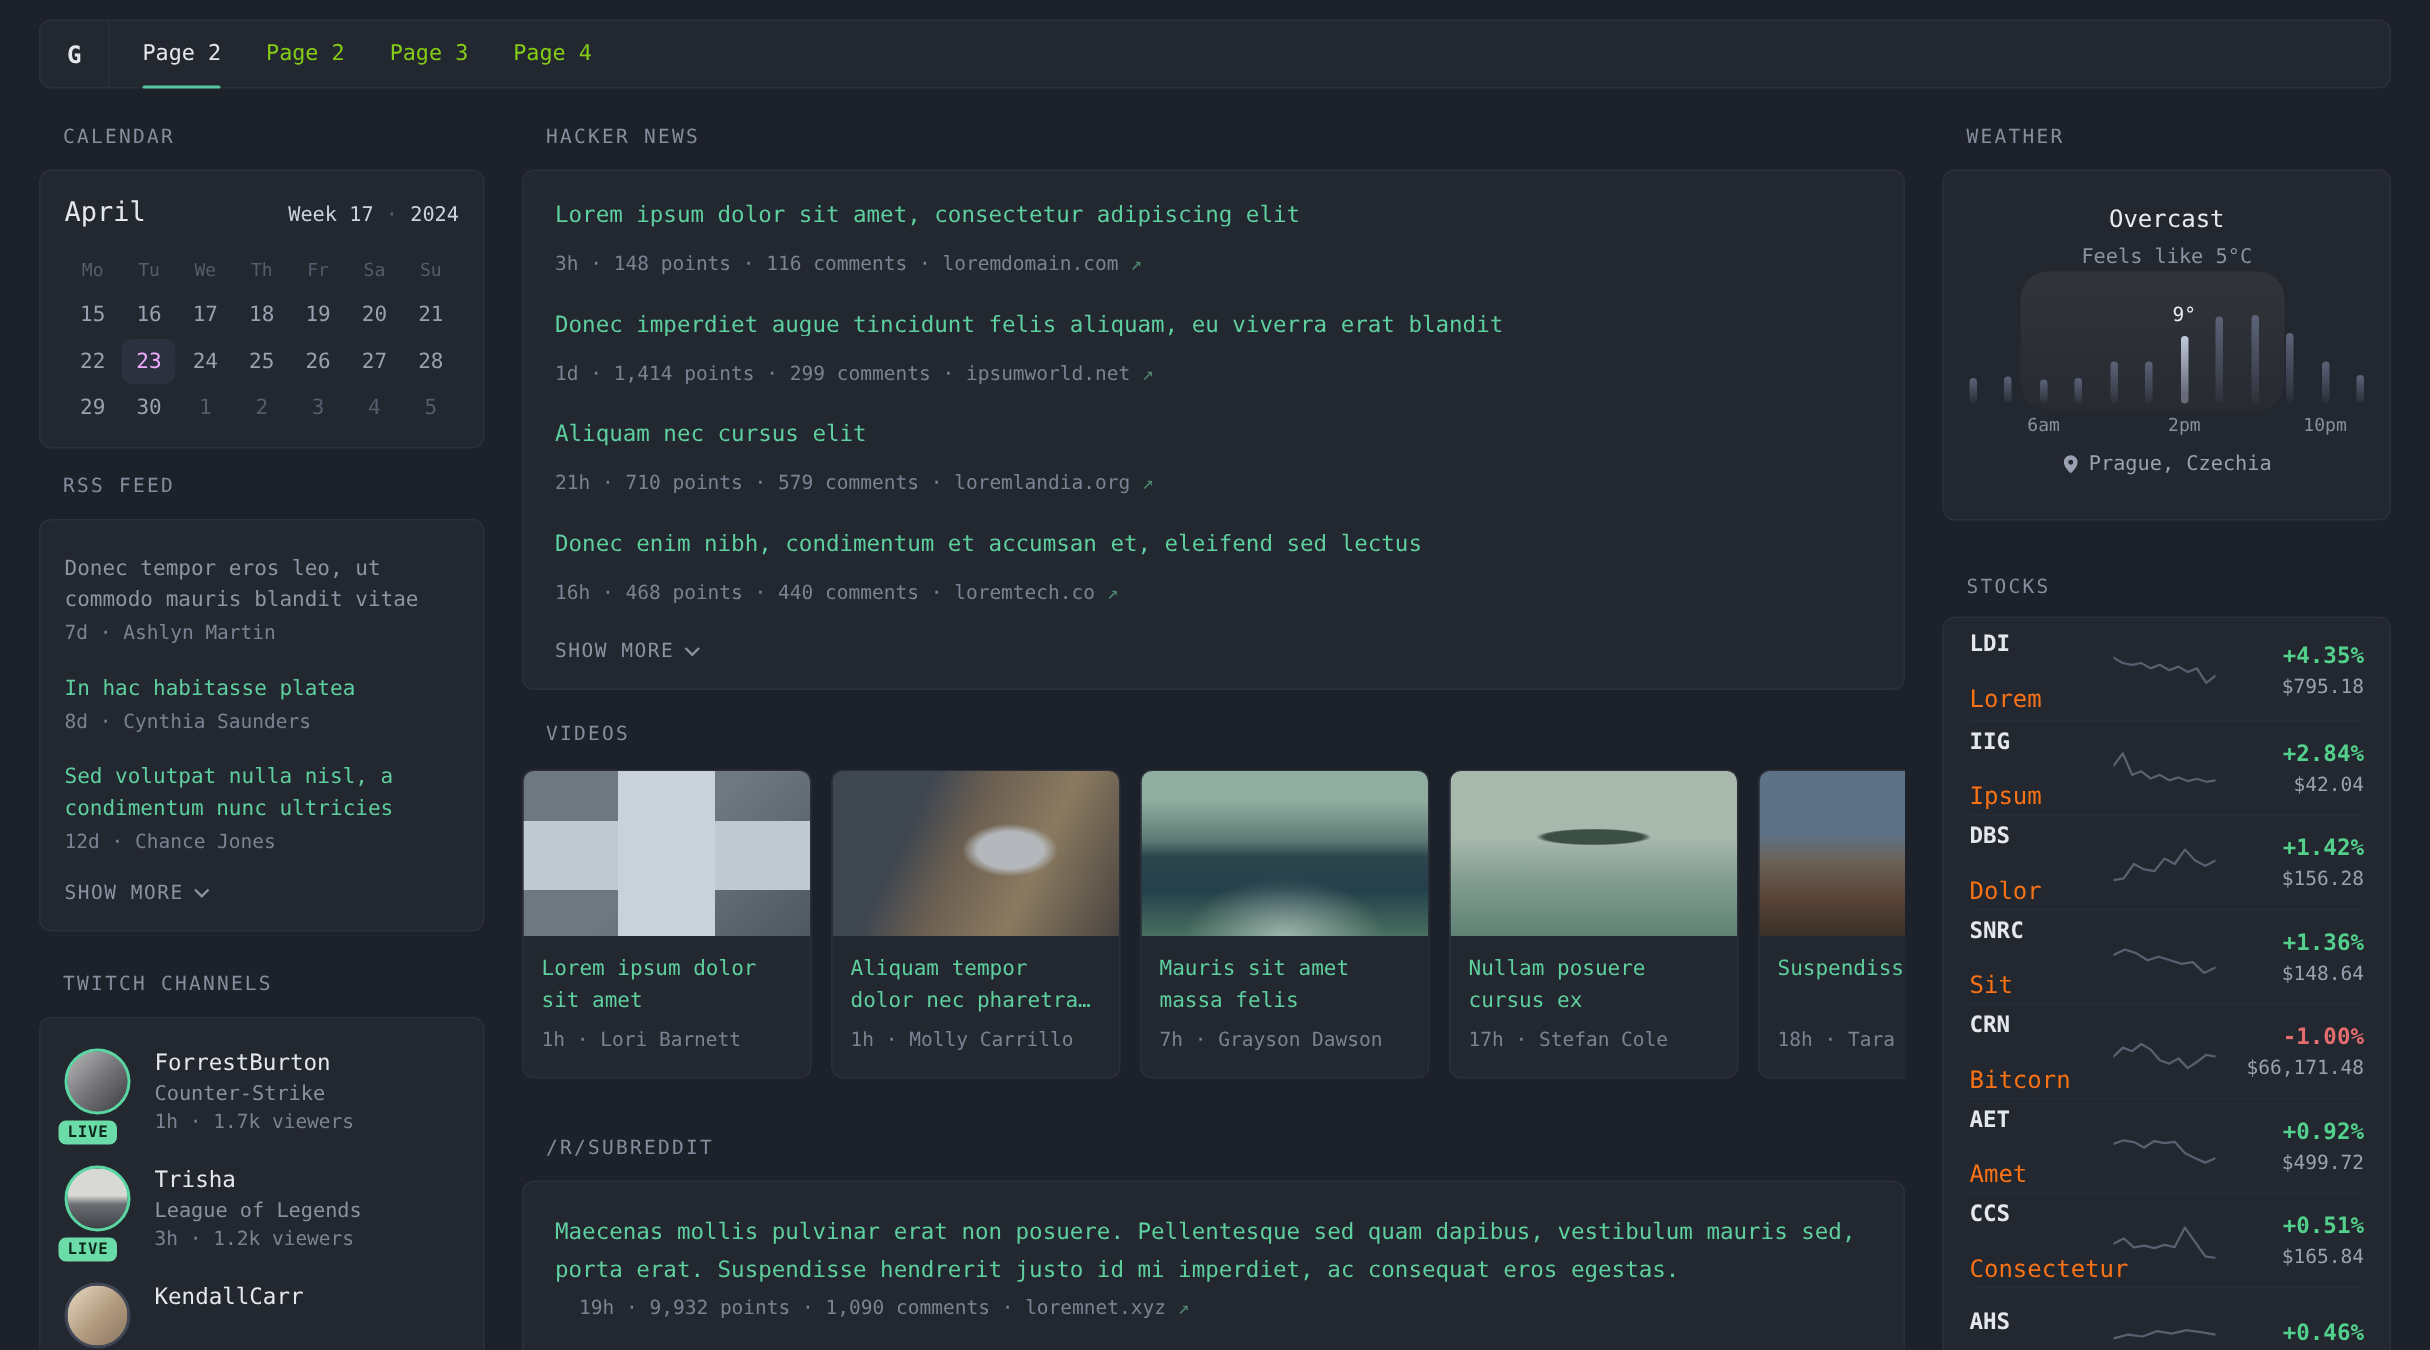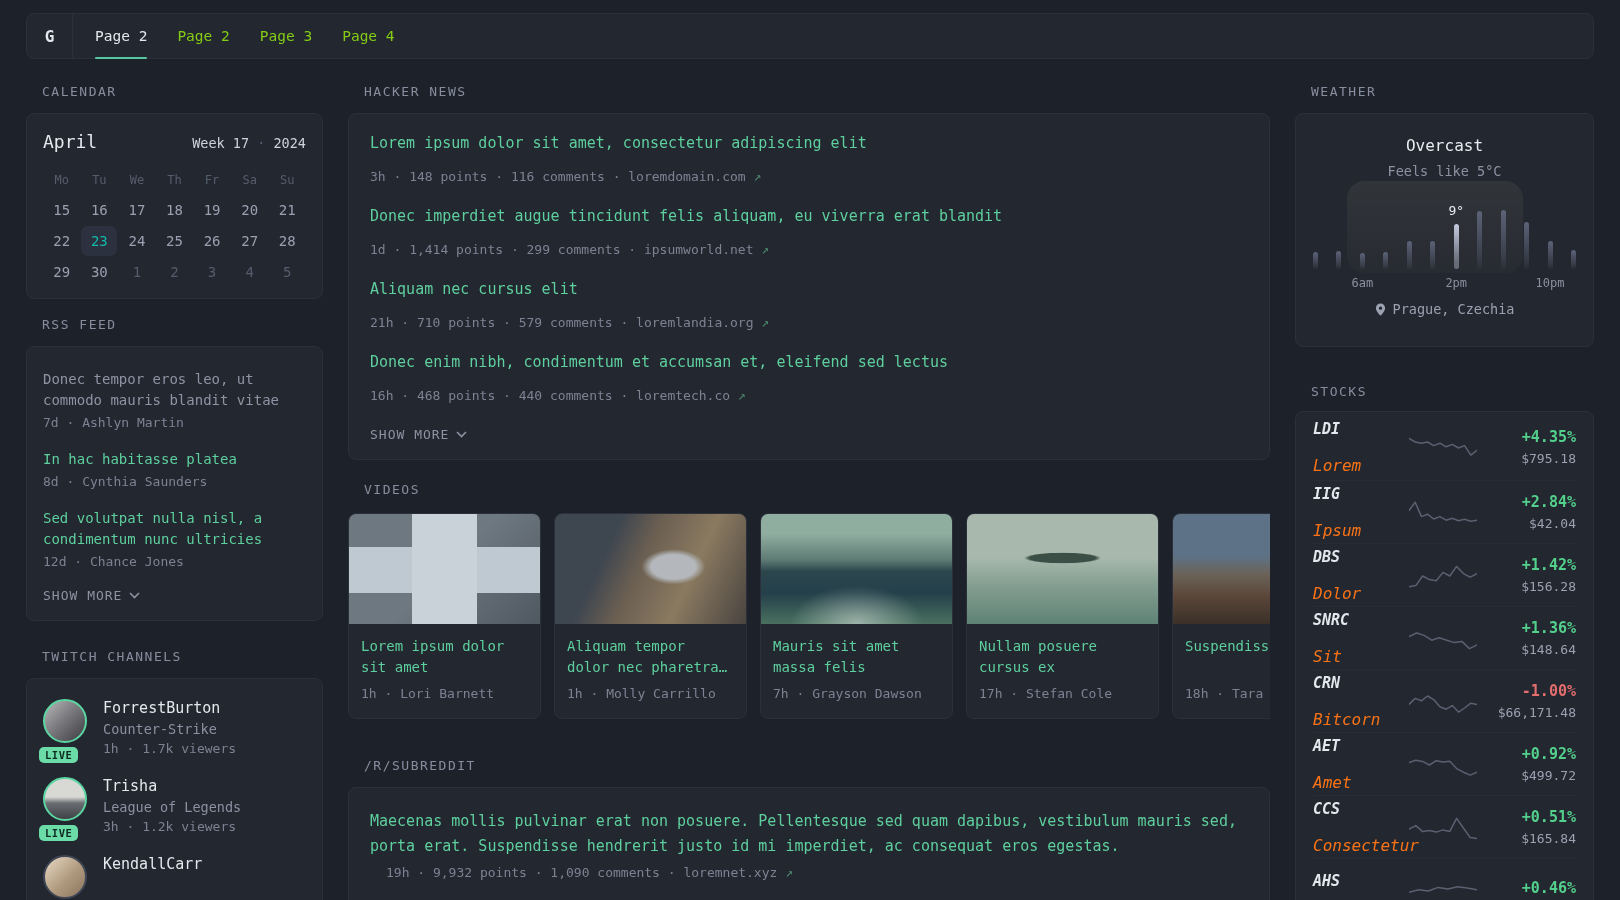--- a/index.html
+++ b/index.html
@@ -56,21 +56,21 @@
   .cal-head{display:flex;justify-content:space-between;align-items:baseline;}
   .cal-month{font-size:18px;color:var(--text-bright);}
   .cal-week{font-size:13.5px;color:#ccd2de;}
   .cal-week .dot{color:#566074;}
   .cal-grid{display:grid;grid-template-columns:repeat(7,1fr);margin-top:14px;
     row-gap:0;}
   .cal-cell{height:31px;display:flex;align-items:center;justify-content:center;
     font-size:14px;color:#99a1b1;}
   .cal-cell.hdr{font-size:12px;color:var(--text-faint);height:28px;}
   .cal-cell.muted{color:#555d6d;}
-  .cal-cell.selected span{background:#2c3140;color:#14b8a6;border-radius:7px;
+  .cal-cell.selected span{background:#2c3140;color:#f0abfc;border-radius:7px;
     width:36px;height:30px;display:flex;align-items:center;justify-content:center;}
 
   
   .rss-card{height:275px;padding:22px 16px;}
   .rss-item{margin-bottom:19px;}
   .rss-title{font-size:14px;line-height:21px;color:var(--green);cursor:pointer;}
   .rss-item.read .rss-title{color:#8d94a4;}
   .rss-meta{font-size:13px;line-height:15px;color:var(--text-dim);margin-top:4px;}
   .show-more{font-size:13px;letter-spacing:1px;color:#8b93a3;cursor:pointer;
     display:flex;align-items:center;gap:7px;}
@@ -147,21 +147,21 @@
     transform:translateX(-50%);font-size:12px;color:#8a90a0;white-space:nowrap;}
   .wtemp{position:absolute;bottom:calc(100% + 6px);left:50%;
     transform:translateX(-50%);font-size:13px;color:#e8ebf1;white-space:nowrap;}
   .wx-loc{display:flex;align-items:center;justify-content:center;gap:7px;
     margin-top:12px;font-size:13.5px;color:#9aa1b0;}
 
   
   .stk-card{padding:2px 17px 10px;overflow:hidden;}
   .srow{display:flex;align-items:center;height:63px;border-top:1px solid #272c37;}
   .srow:first-child{border-top:none;height:66px;}
-  .s-left{width:92px;font-style:italic;}
+  .s-left{width:92px;}
   .s-tick{font-size:15px;font-weight:bold;color:var(--text-bright);}
   .s-name{font-size:16px;color:#f97316;margin-top:18px;}
   .s-spark{flex:1;display:flex;justify-content:center;}
   .s-spark svg polyline{fill:none;stroke:var(--spark);stroke-width:1.5;
     stroke-linejoin:round;stroke-linecap:round;}
   .s-right{width:95px;text-align:right;}
   .s-chg{font-size:15px;font-weight:bold;}
   .s-chg.up{color:var(--pos);}
   .s-chg.down{color:var(--neg);}
   .s-price{font-size:13px;color:#9aa1b0;margin-top:5px;}

